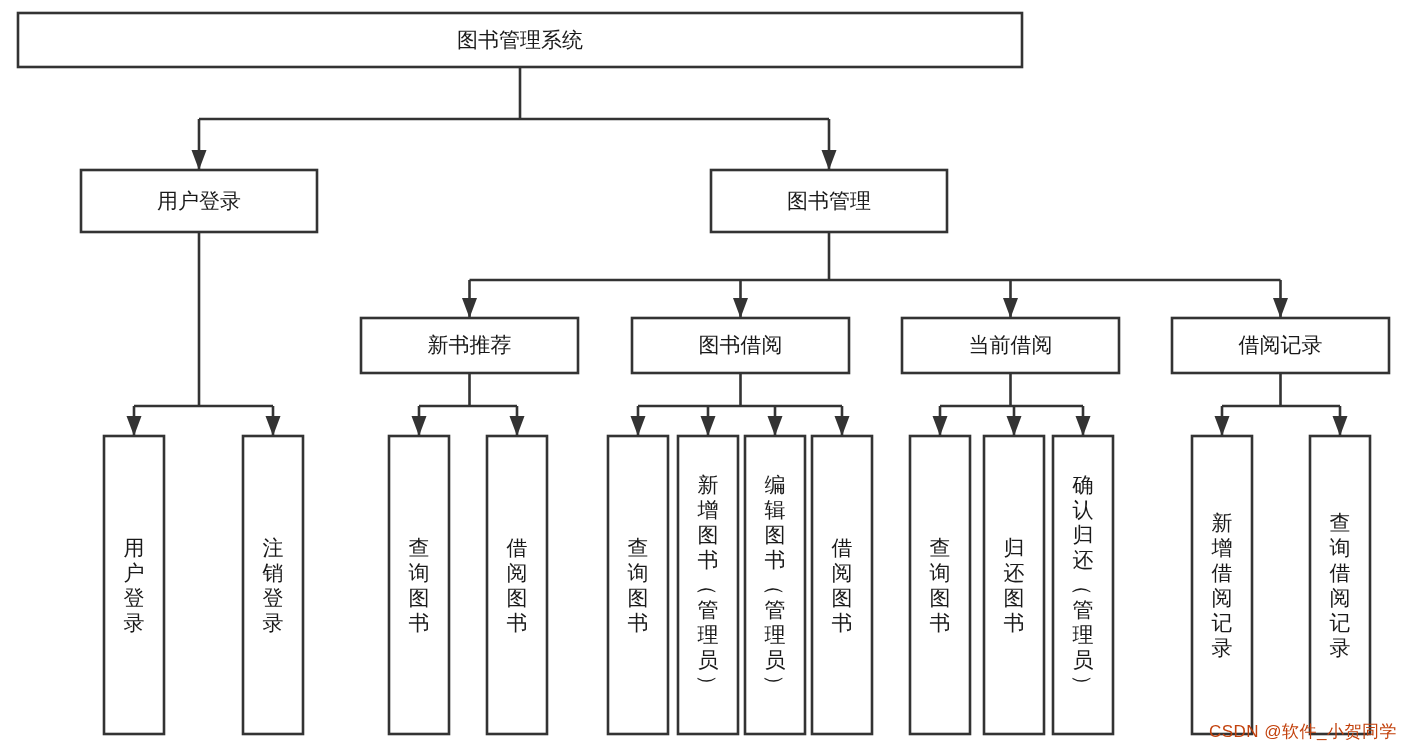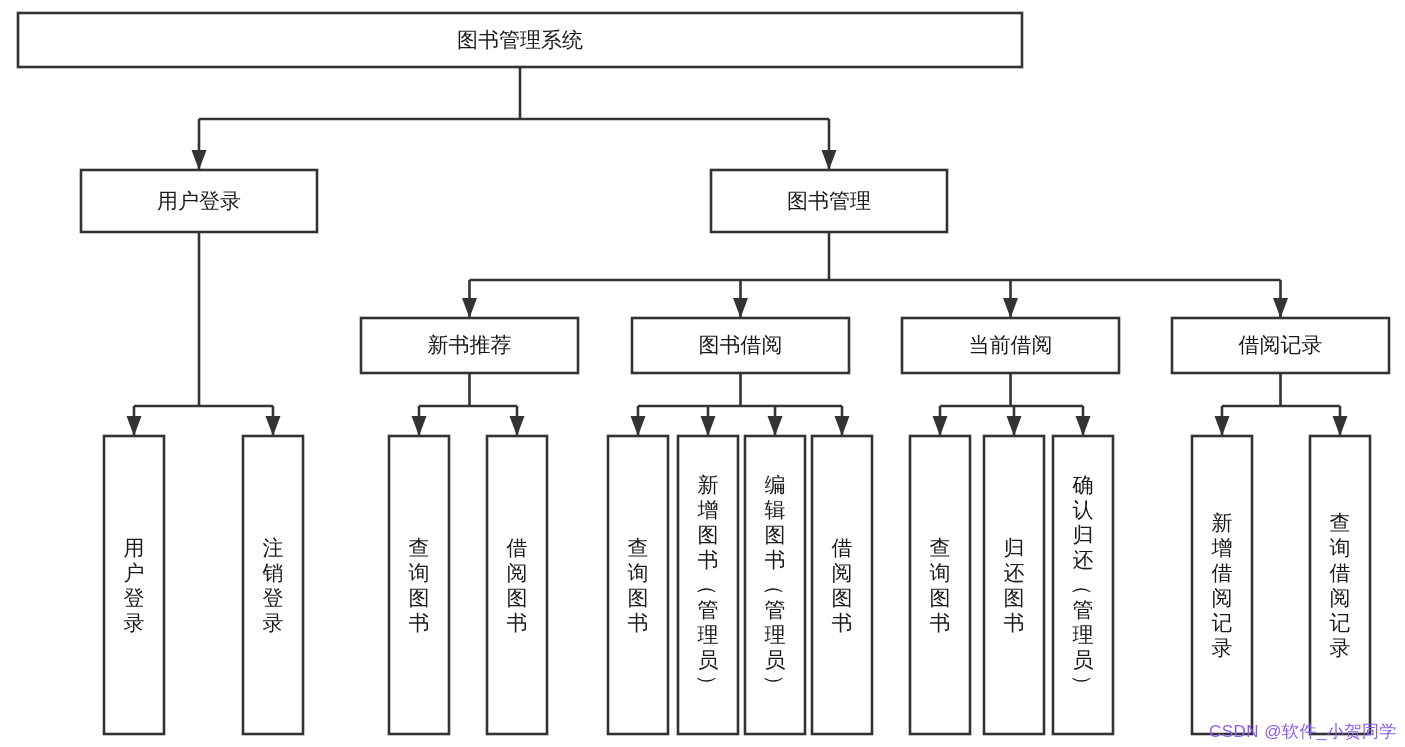--- a/index.html
+++ b/index.html
@@ -51,21 +51,21 @@
     font-size: 21px;
     fill: #1a1a1a;
     text-anchor: middle;
   }
   .watermark-text {
     position: absolute;
     right: 8px;
     bottom: 4px;
     font-family: "Liberation Sans", "DejaVu Sans", sans-serif;
     font-size: 17px;
-    color: #8b5cf6;
+    color: #c2410c;
     letter-spacing: 0.5px;
     white-space: nowrap;
     pointer-events: none;
   }
 </style>
 </head>
 <body>
 
 <div id="diagram-root">
   <svg class="diagram-canvas" viewBox="0 0 1405 747">

